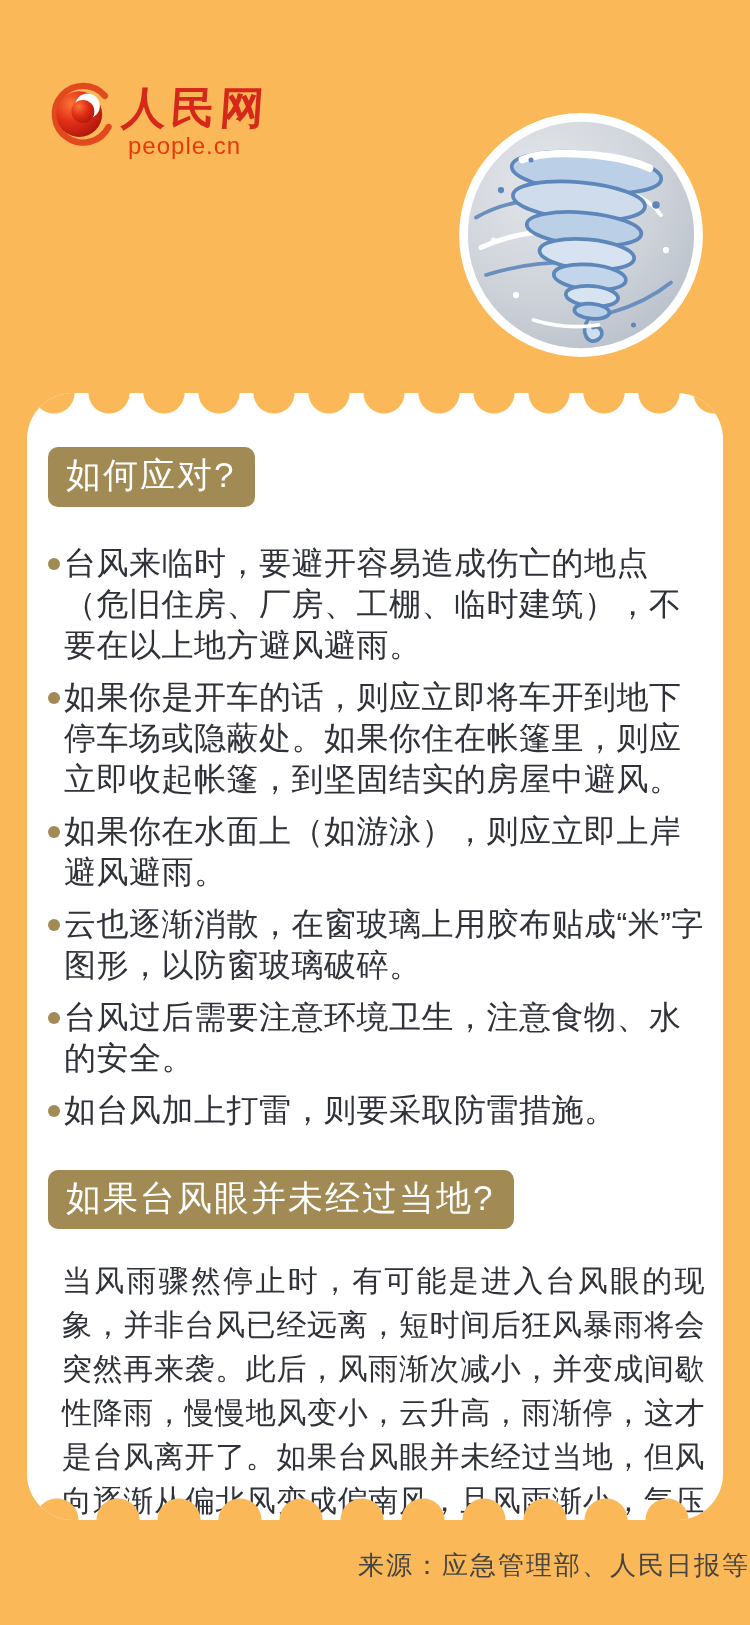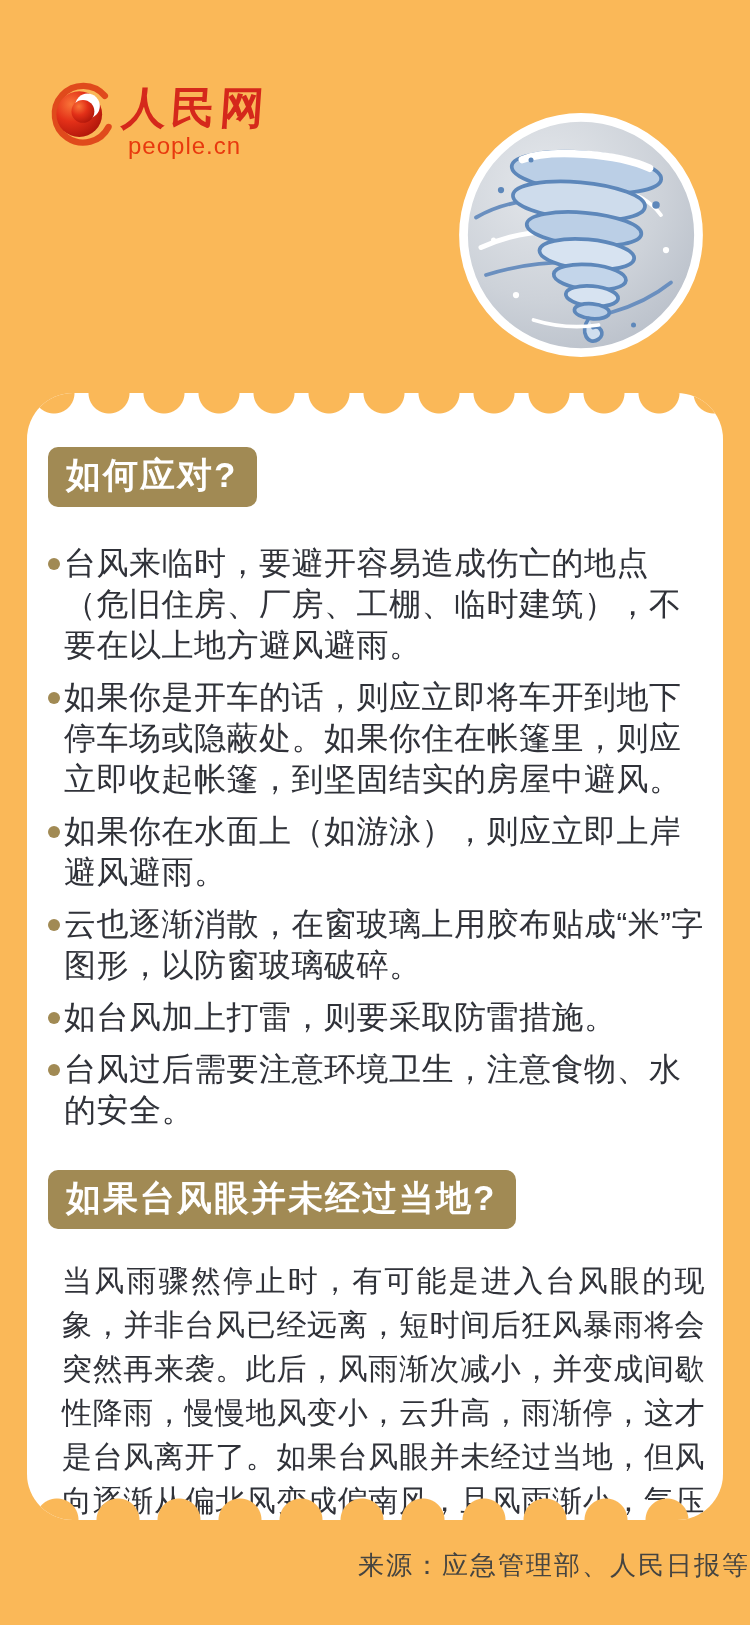--- a/index.html
+++ b/index.html
@@ -58,21 +58,21 @@
   .scallop-bottom{
     position:absolute;bottom:0;left:0;right:0;height:23px;
     background-image:radial-gradient(circle at 30px 23px,#FAB858 21px,rgba(250,184,88,0) 22px);
     background-size:61px 23px;background-repeat:repeat-x;
     pointer-events:none;
   }
 
   .badge{
     display:inline-block;
     background:#A18A54;color:#FFFFFF;
-    font-size:35px;font-weight:bold;letter-spacing:2px;
+    font-size:35px;font-weight:normal;letter-spacing:2px;
     padding:9px 20px 12px 18px;border-radius:10px;
     line-height:1.1;
   }
   .badge.second{margin-top:28px;}
 
   .tips-list{
     list-style:none;margin:36px 0 0 0;padding:0;
   }
   .tips-list li{
     position:relative;
@@ -177,23 +177,23 @@
 
         <li><span>台风来临时，要避开容易造成伤亡的地点（危旧住房、厂房、工棚、临时建筑），不要在以上地方避风避雨。</span></li>
 
 
         <li><span>如果你是开车的话，则应立即将车开到地下停车场或隐蔽处。如果你住在帐篷里，则应立即收起帐篷，到坚固结实的房屋中避风。</span></li>
 
         <li><span>如果你在水面上（如游泳），则应立即上岸避风避雨。</span></li>
 
         <li><span>云也逐渐消散，在窗玻璃上用胶布贴成“米”字图形，以防窗玻璃破碎。</span></li>
 
+        <li><span>台风过后需要注意环境卫生，注意食物、水的安全。</span></li>
+
         <li><span>如台风加上打雷，则要采取防雷措施。</span></li>
-
-        <li><span>台风过后需要注意环境卫生，注意食物、水的安全。</span></li>
       </ul>
 
     <span class="badge second">如果台风眼并未经过当地?</span>
 
     <p class="judge-paragraph">当风雨骤然停止时，有可能是进入台风眼的现象，并非台风已经远离，短时间后狂风暴雨将会突然再来袭。此后，风雨渐次减小，并变成间歇性降雨，慢慢地风变小，云升高，雨渐停，这才是台风离开了。如果台风眼并未经过当地，但风向逐渐从偏北风变成偏南风，且风雨渐小，气压逐渐上升，云也逐渐消散，天气转好，表示台风正在远离中。</p>
 
     <div class="scallop-bottom"></div>
   </section>
 
   <div class="source-line">来源：应急管理部、人民日报等</div>

